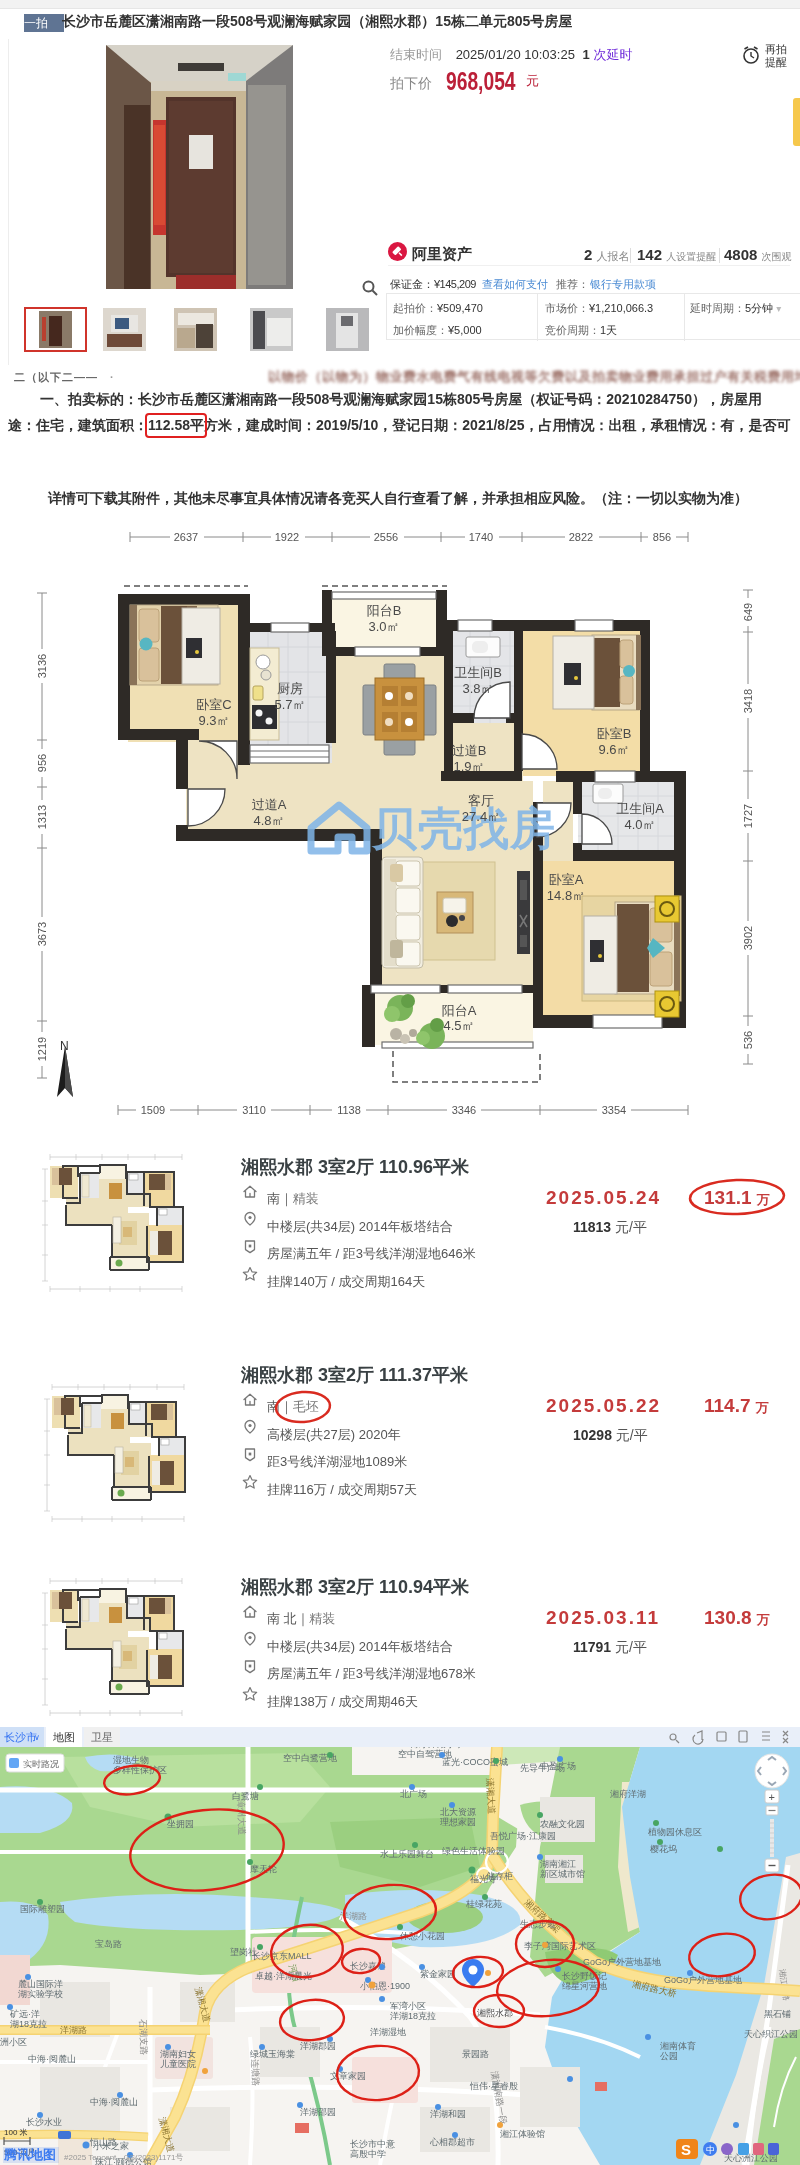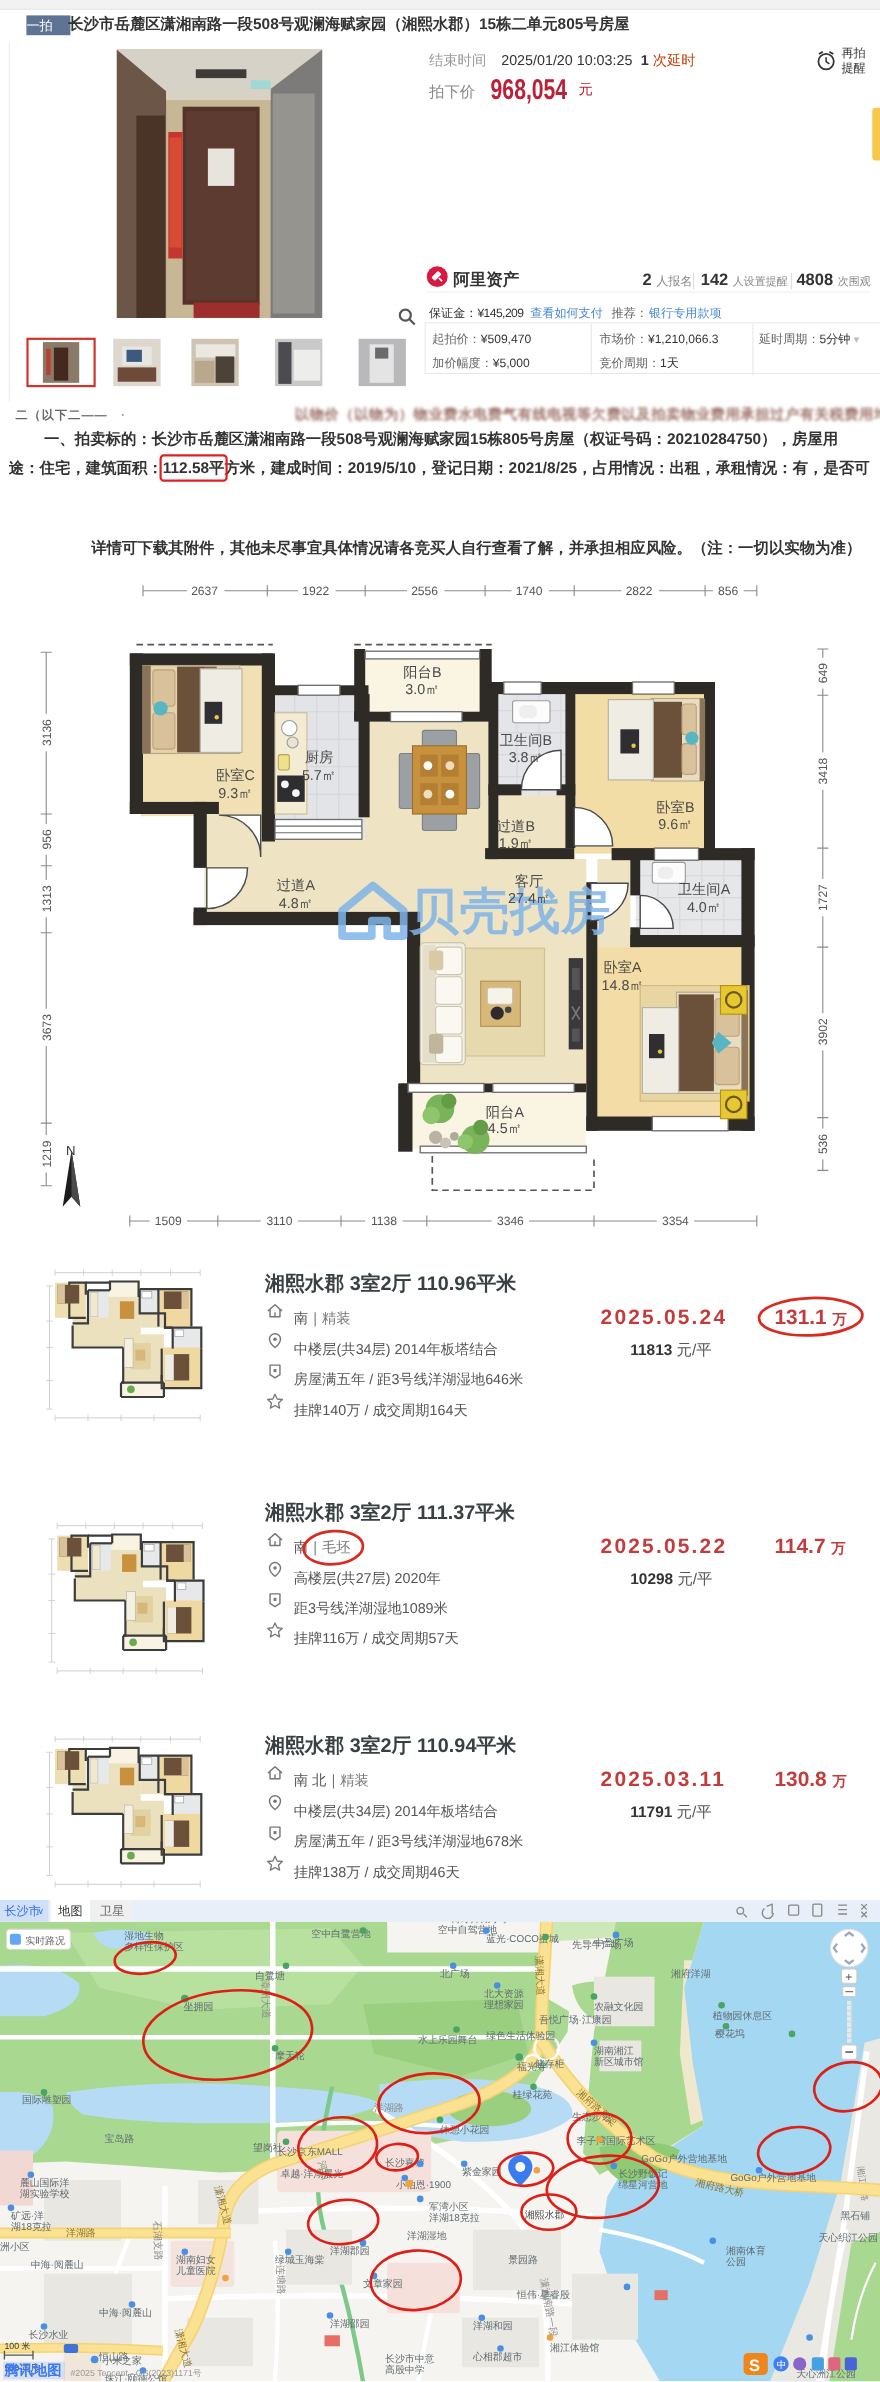--- a/index.html
+++ b/index.html
@@ -68,21 +68,21 @@
   <div class="abs" style="left:250px;top:299px;width:43px;height:43px;background:#c9c9c9;">
     <div class="abs" style="left:3px;top:3px;width:12px;height:38px;background:#4c4c50;"></div>
     <div class="abs" style="left:17px;top:10px;width:24px;height:28px;background:#ededeb;"></div>
   </div>
 
   <div class="abs" style="left:326px;top:299px;width:43px;height:43px;background:#b9b9bb;">
     <div class="abs" style="left:10px;top:5px;width:22px;height:35px;background:#e4e4e4;"></div>
     <div class="abs" style="left:15px;top:8px;width:12px;height:10px;background:#6a6a6e;"></div>
   </div>
 
-  <div class="abs" style="left:390px;top:37px;font-size:13px;color:#999;">结束时间 <span style="color:#333;margin-left:10px;">2025/01/20 10:03:25</span> <span style="color:#333;font-weight:bold;margin-left:4px;">1</span> <span style="color:#c2410c;">次延时</span></div>
+  <div class="abs" style="left:390px;top:37px;font-size:13px;color:#999;">结束时间 <span style="color:#333;margin-left:10px;">2025/01/20 10:03:25</span> <span style="color:#333;font-weight:bold;margin-left:4px;">1</span> <span style="color:#6d28d9;">次延时</span></div>
 
   <div class="abs" style="left:390px;top:66px;font-size:14px;color:#888;">拍下价</div>
   <div class="abs" style="left:446px;top:57px;font-size:26px;font-weight:bold;color:#bb2038;transform:scaleX(.74);transform-origin:0 0;">968,054</div>
   <div class="abs" style="left:526px;top:63px;font-size:13px;color:#bb2038;">元</div>
 
   <div class="abs" style="left:741px;top:36px;width:20px;height:20px;">
     <svg width="20" height="20" viewBox="0 0 20 20">
         <circle cx="10" cy="11" r="7" fill="none" stroke="#333" stroke-width="1.6"></circle>
         <path d="M10 7 v4 l3 2" fill="none" stroke="#333" stroke-width="1.4"></path>
         <path d="M3.5 4 L7 2 M16.5 4 L13 2" stroke="#333" stroke-width="1.6"></path>
@@ -129,21 +129,21 @@
   <div class="abs" style="left:14px;top:9px;font-size:11px;font-weight:bold;color:#666;letter-spacing:1px;white-space:nowrap;">二（以下二——　<span style="color:#999;">·</span></div>
   <div class="abs" style="left:268px;top:7px;filter:blur(1.6px);font-size:13px;font-weight:bold;color:#8d5a50;white-space:nowrap;opacity:.85;letter-spacing:0.5px;">以物价（以物为）物业费水电费气有线电视等欠费以及拍卖物业费用承担过户有关税费用均由买受人自理</div>
 </div>
 
 <div class="abs" style="left:0;top:387px;width:800px;font-size:14px;font-weight:bold;color:#333;line-height:25.5px;white-space:nowrap;">
   <div style="padding-left:40px;">一、拍卖标的：长沙市岳麓区潇湘南路一段508号观澜海赋家园15栋805号房屋（权证号码：20210284750），房屋用</div>
   <div style="padding-left:8px;">途：住宅，建筑面积：112.58平方米，建成时间：2019/5/10，登记日期：2021/8/25，占用情况：出租，承租情况：有，是否可</div>
 </div>
 
 <div class="abs" style="left:145px;top:413px;width:62px;height:25px;border:2px solid #e02020;border-radius:4px;"></div>
-<div class="abs" style="left:48px;top:490px;font-size:14px;font-weight:bold;color:#333;white-space:nowrap;margin-left:35px;">详情可下载其附件，其他未尽事宜具体情况请各竞买人自行查看了解，并承担相应风险。（注：一切以实物为准）</div>
+<div class="abs" style="left:48px;top:490px;font-size:14px;font-weight:bold;color:#333;white-space:nowrap;">详情可下载其附件，其他未尽事宜具体情况请各竞买人自行查看了解，并承担相应风险。（注：一切以实物为准）</div>
 
 <div class="abs" id="floorplan" style="left:0;top:520px;width:800px;height:615px;">
 <svg width="800" height="615" viewBox="0 0 800 615" style="position:absolute;left:0;top:0;">
 
   <rect x="128" y="83" width="113" height="139" fill="#f0e0b4"></rect>
 
   <g>
         <rect x="248" y="107" width="84" height="136" fill="#e3e4e7"></rect>
   <path d="M248 127h84M248 152h84M248 177h84M248 202h84M248 227h84M268 107v136M288 107v136M308 107v136M328 107v136" stroke="#d4d6da" stroke-width="1" fill="none"></path>
       </g>

